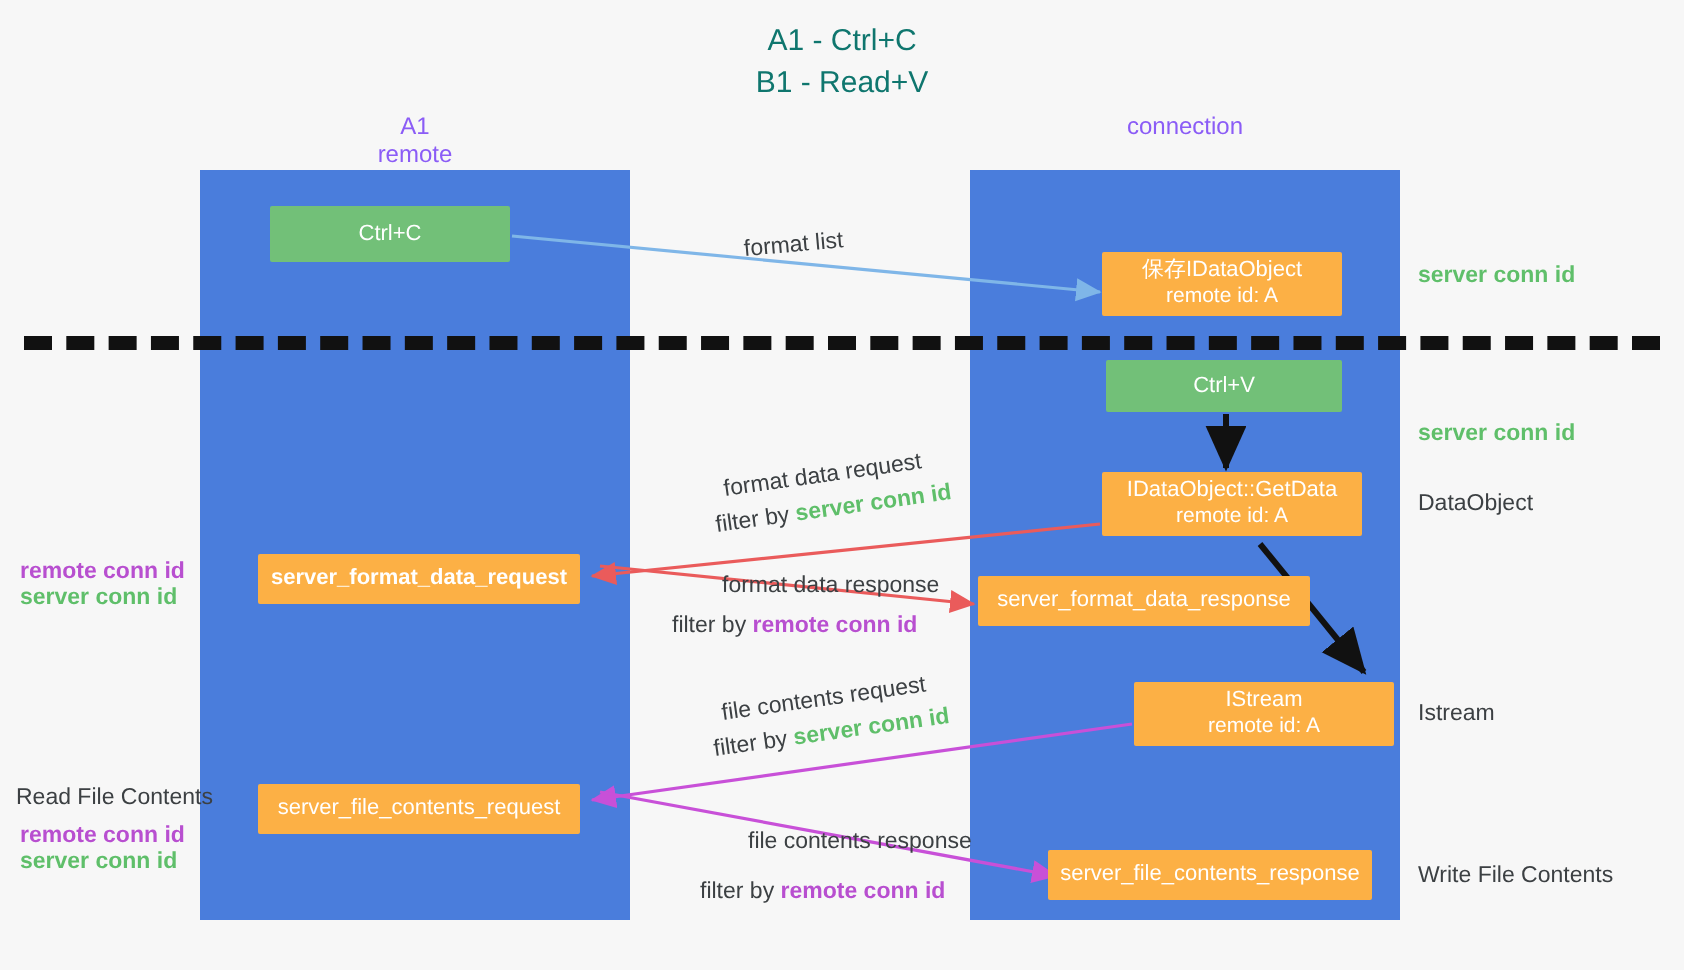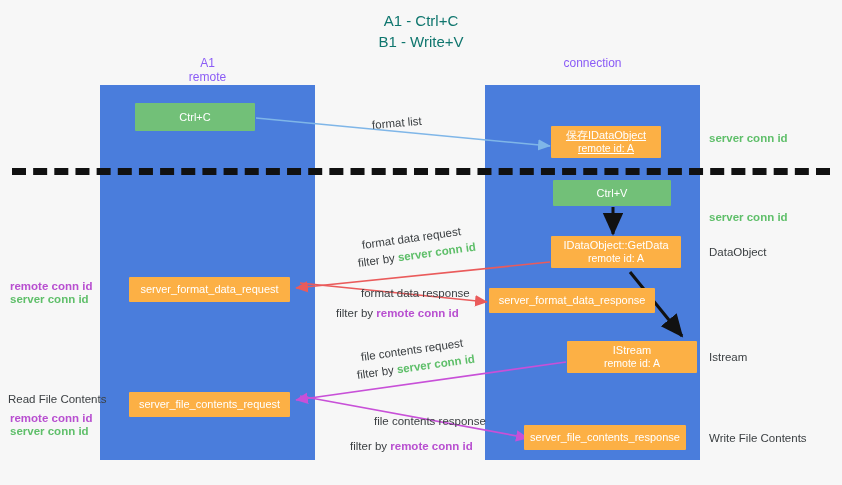--- a/index.html
+++ b/index.html
@@ -70,21 +70,21 @@
 
   svg#wires { position:absolute; left:0; top:0; width:842px; height:485px; pointer-events:none; }
 </style>
 </head>
 <body>
 
 <div id="stage">
 
   <div class="title">
     <div>A1 - Ctrl+C</div>
-    <div>B1 - Write+V</div>
+    <div>B1 - Read+V</div>
   </div>
 
   <div class="lane-header" id="hdr-a">
     <div>A1</div>
     <div>remote</div>
   </div>
   <div class="lane-header" id="hdr-b">
     <div>connection</div>
   </div>
 
@@ -121,35 +121,35 @@
 
     <path d="M300,396 L528,438" stroke="#c850d8" stroke-width="1.6" fill="none" marker-end="url(#ah-mag)"></path>
   </svg>
 
   <div id="divider"></div>
 
   <div class="box green" style="left:135px; top:103px; width:120px; height:28px;">
     <div>Ctrl+C</div>
   </div>
 
-  <div class="box orange" style="left:551px; top:126px; width:110px; height:32px;text-decoration:underline;">
+  <div class="box orange" style="left:551px; top:126px; width:120px; height:32px;">
     <div>保存IDataObject</div>
     <div class="l2">remote id: A</div>
   </div>
 
   <div class="box green" style="left:553px; top:180px; width:118px; height:26px;align-items:center;">
     <div>Ctrl+V</div>
   </div>
 
   <div class="box orange" style="left:551px; top:236px; width:130px; height:32px;">
     <div>IDataObject::GetData</div>
     <div class="l2">remote id: A</div>
   </div>
 
-  <div class="box orange" style="left:129px; top:277px; width:161px; height:25px;">
+  <div class="box orange" style="left:129px; top:277px; width:161px; height:25px;font-weight:bold;">
     <div>server_format_data_request</div>
   </div>
 
   <div class="box orange" style="left:489px; top:288px; width:166px; height:25px;">
     <div>server_format_data_response</div>
   </div>
 
   <div class="box orange" style="left:567px; top:341px; width:130px; height:32px;">
     <div>IStream</div>
     <div class="l2">remote id: A</div>

